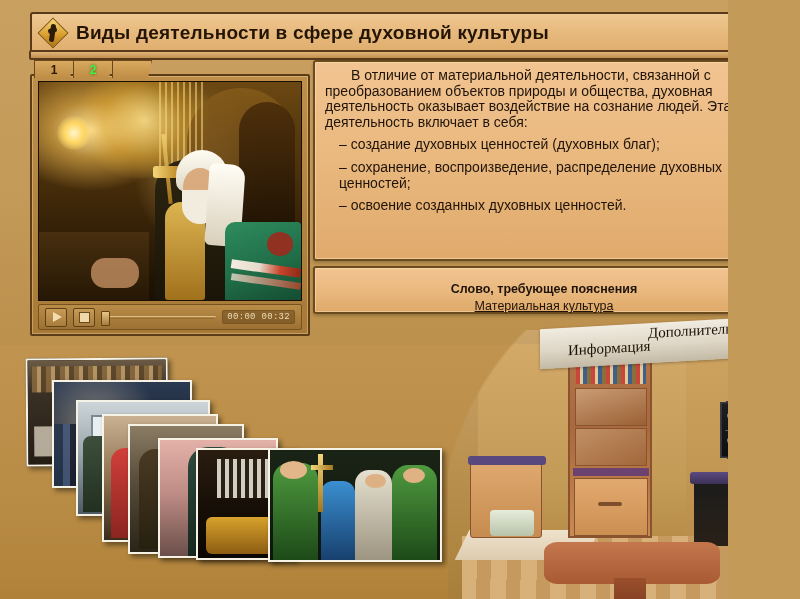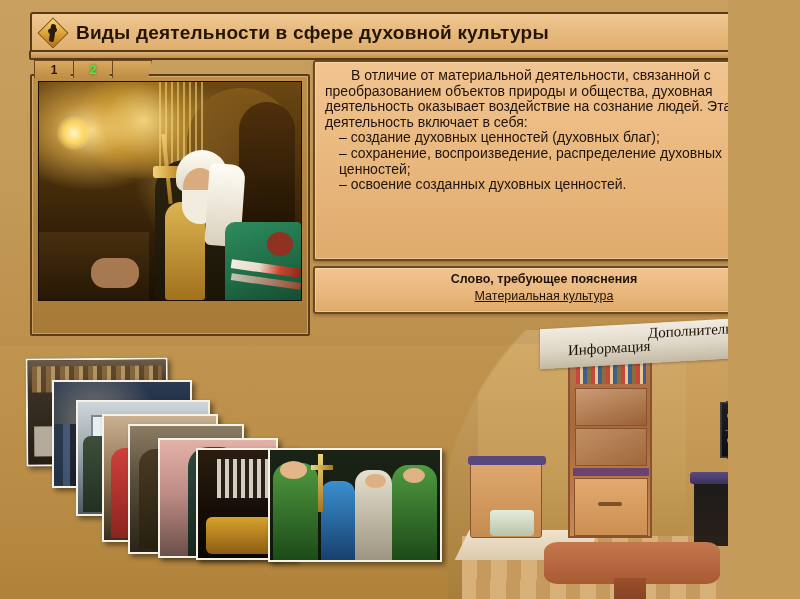--- a/index.html
+++ b/index.html
@@ -221,30 +221,30 @@
     background:linear-gradient(180deg,#f2c491 0%,#e9b87e 50%,#e0aa6c 100%);
     box-shadow:inset 0 0 0 1px rgba(255,236,200,.45), 0 2px 3px rgba(0,0,0,.2);
     padding:6px 10px 4px 10px;box-sizing:border-box;
     overflow:hidden;
   }
   .textpanel p{
     margin:0;font-size:14px;line-height:15.6px;color:#20140a;
     text-align:left;
   }
   .textpanel p.ind{text-indent:26px;}
-  .textpanel p.dash{padding-left:14px;}
+  .textpanel p.dash{padding-left:14px;margin-top:7px;}
   .uline{text-decoration:underline;}
 
   
   .wordpanel{
     position:absolute;left:313px;top:266px;width:462px;height:48px;
     border:2px solid #6b4a1d;border-radius:3px;
     background:linear-gradient(180deg,#f2c491 0%,#e9b87e 55%,#dfa968 100%);
     box-shadow:inset 0 0 0 1px rgba(255,236,200,.45), 0 2px 3px rgba(0,0,0,.2);
-    box-sizing:border-box;padding-top:4px;
+    box-sizing:border-box;padding-top:14px;
   }
   .wordtitle{
     text-align:center;font-size:12.5px;font-weight:bold;color:#20140a;
   }
   .wordlink{
     text-align:center;font-size:12.5px;color:#20140a;
     text-decoration:underline;margin-top:3px;cursor:pointer;
   }
 
   
@@ -567,20 +567,33 @@
       <div class="v-head"></div>
       <div class="v-beard"></div>
       <div class="v-veil"></div>
       <div class="v-green"></div>
       <div class="v-red"></div>
       <div class="v-stripe"></div>
       <div class="v-stripe2"></div>
       <div class="v-hands"></div>
     </div>
 
+    <div class="vcontrols">
+      <div class="vbtn">
+          <div class="tri"></div>
+        </div>
+      <div class="vbtn">
+          <div class="sq"></div>
+        </div>
+      <div class="seekwrap">
+        <div class="seektrack"></div>
+        <div class="seekthumb"></div>
+      </div>
+      <div class="vtime">00:00 00:32</div>
+    </div>
   </div>
 
   <div class="textpanel">
     <p class="ind">В отличие от материальной деятельности, связанной с преобразованием объектов природы и общества, духовная деятельность оказывает воздействие на сознание людей. Эта деятельность включает в себя:</p>
     <p class="dash">– создание духовных ценностей (духовных благ);</p>
     <p class="dash">– сохранение, воспроизведение, распределение духовных ценностей;</p>
     <p class="dash">– освоение созданных духовных ценностей.</p>
   </div>
 
   <div class="wordpanel">

